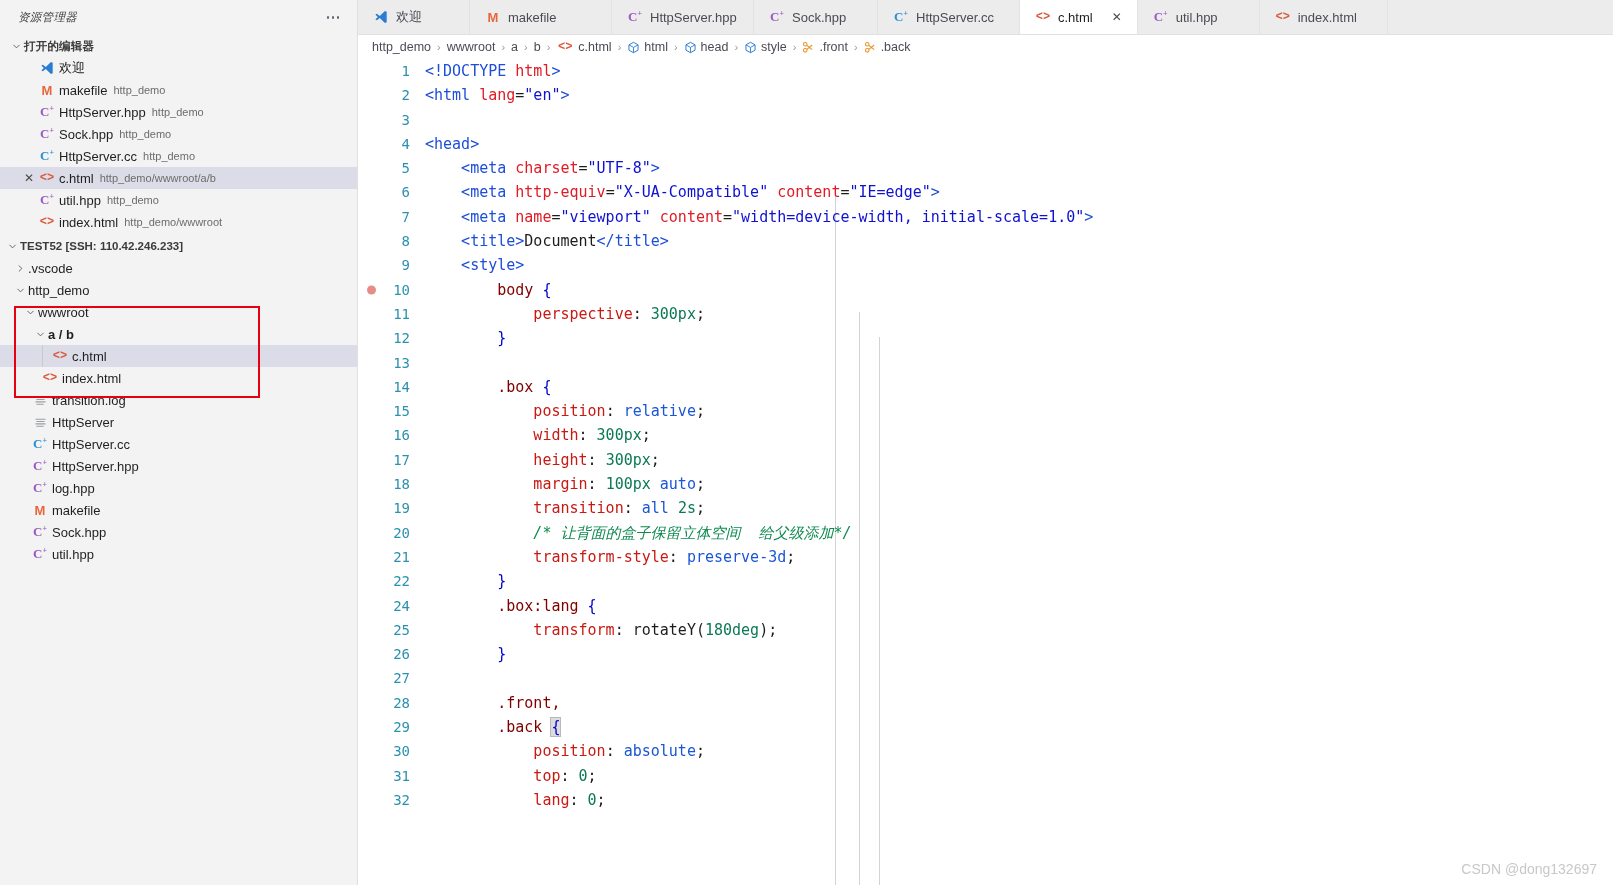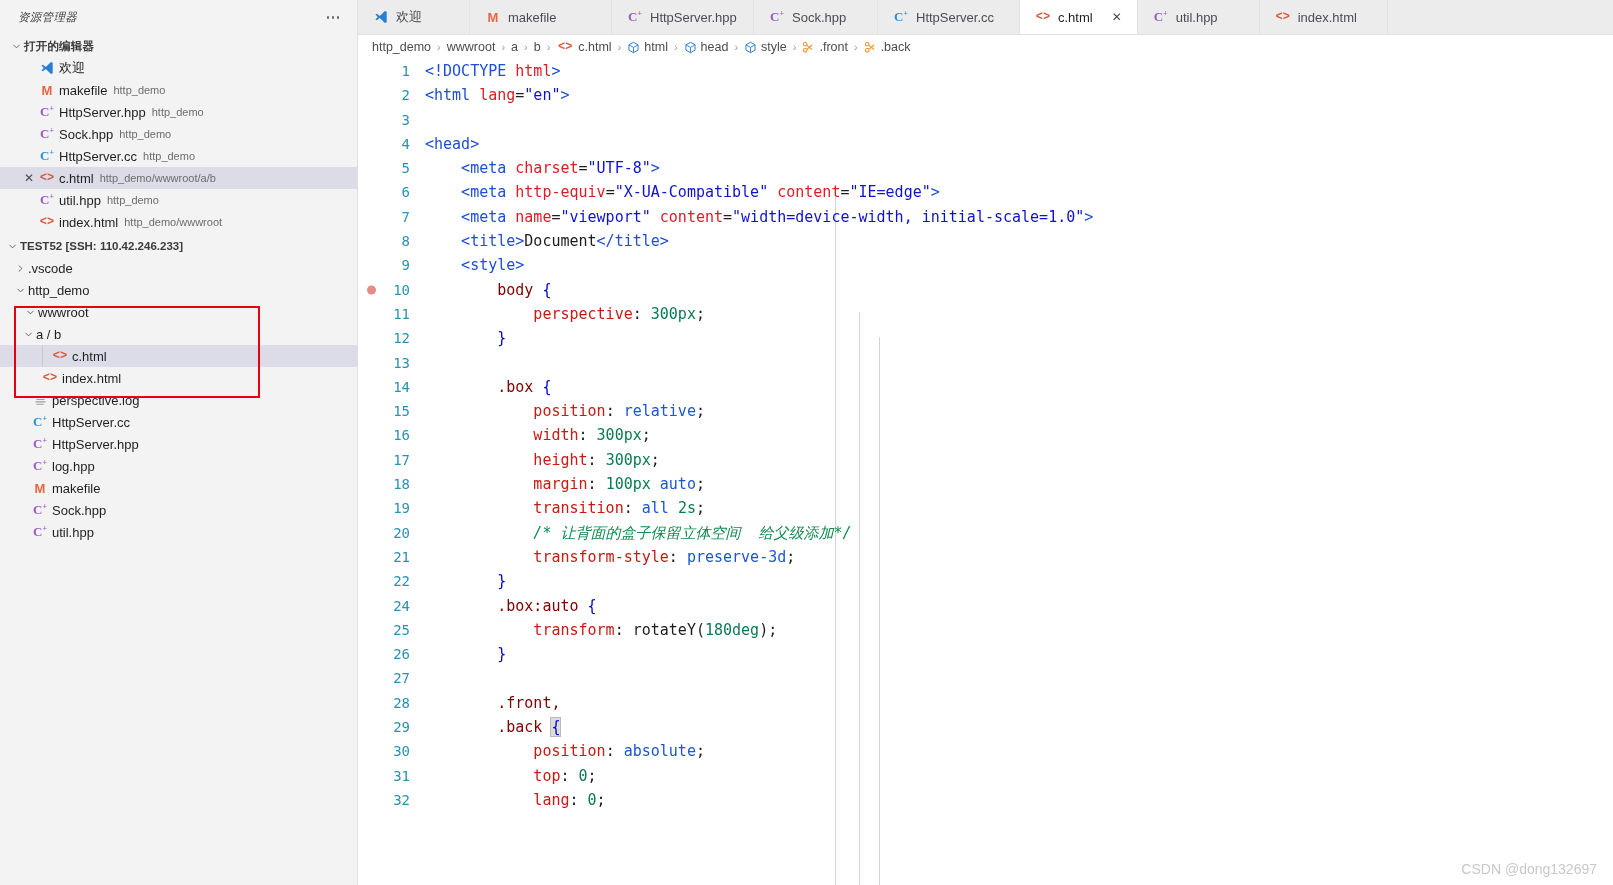--- a/index.html
+++ b/index.html
@@ -302,21 +302,21 @@
             <span class="name">http_demo</span>
           </div>
           <div class="row" style="padding-left: 22px;">
             <span class="chev">
               <svg width="11" height="11" viewBox="0 0 16 16">
                 <path d="M4 6l4 4 4-4" stroke="#5a5a5a" stroke-width="1.3" fill="none" stroke-linecap="round"></path>
               </svg>
             </span>
             <span class="name">wwwroot</span>
           </div>
-          <div class="row" style="padding-left: 20px;">
+          <div class="row" style="padding-left: 32px; font-weight: bold;">
             <span class="chev">
               <svg width="11" height="11" viewBox="0 0 16 16">
                 <path d="M4 6l4 4 4-4" stroke="#5a5a5a" stroke-width="1.3" fill="none" stroke-linecap="round"></path>
               </svg>
             </span>
             <span class="name">a / b</span>
           </div>
           <div class="row sel" style="padding-left: 42px;">
             <span class="guide"></span>
             <span class="ficon">
@@ -336,21 +336,35 @@
             <span class="ficon">
               <svg width="11" height="11" viewBox="0 0 12 12">
                 <g stroke="#9aa0a6" stroke-width="1.1" stroke-linecap="round">
                   <line x1="1" y1="2.5" x2="11" y2="2.5"></line>
                   <line x1="2" y1="5" x2="10" y2="5"></line>
                   <line x1="1" y1="7.5" x2="11" y2="7.5"></line>
                   <line x1="2" y1="10" x2="9" y2="10"></line>
                 </g>
               </svg>
             </span>
-            <span class="name">perspective.log</span>
+            <span class="name">transition.log</span>
+          </div>
+          <div class="row" style="padding-left: 22px;">
+            <span style="width: 9px; flex: 0 0 9px;"></span>
+            <span class="ficon">
+              <svg width="11" height="11" viewBox="0 0 12 12">
+                <g stroke="#9aa0a6" stroke-width="1.1" stroke-linecap="round">
+                  <line x1="1" y1="2.5" x2="11" y2="2.5"></line>
+                  <line x1="2" y1="5" x2="10" y2="5"></line>
+                  <line x1="1" y1="7.5" x2="11" y2="7.5"></line>
+                  <line x1="2" y1="10" x2="9" y2="10"></line>
+                </g>
+              </svg>
+            </span>
+            <span class="name">HttpServer</span>
           </div>
           <div class="row" style="padding-left: 22px;">
             <span style="width: 9px; flex: 0 0 9px;"></span>
             <span class="ficon">
               <span class="ic-cpp blue">C<sup style="font-size:8px">+</sup></span>
             </span>
             <span class="name">HttpServer.cc</span>
           </div>
           <div class="row" style="padding-left: 22px;">
             <span style="width: 9px; flex: 0 0 9px;"></span>
@@ -624,21 +638,21 @@
           <div class="eline">
             <div class="gutter">21</div>
             <div class="ctext"><span class="t-prop">            transform-style</span><span class="t-punc">: </span><span class="t-valb">preserve-3d</span><span class="t-punc">;</span></div>
           </div>
           <div class="eline">
             <div class="gutter">22</div>
             <div class="ctext"><span class="t-brk">        }</span></div>
           </div>
           <div class="eline">
             <div class="gutter">24</div>
-            <div class="ctext"><span class="t-sel">        .box:auto </span><span class="t-brk">{</span></div>
+            <div class="ctext"><span class="t-sel">        .box:lang </span><span class="t-brk">{</span></div>
           </div>
           <div class="eline">
             <div class="gutter">25</div>
             <div class="ctext"><span class="t-prop">            transform</span><span class="t-punc">: </span><span class="t-fn">rotateY</span><span class="t-punc">(</span><span class="t-val">180deg</span><span class="t-punc">)</span><span class="t-punc">;</span></div>
           </div>
           <div class="eline">
             <div class="gutter">26</div>
             <div class="ctext"><span class="t-brk">        }</span></div>
           </div>
           <div class="eline">

